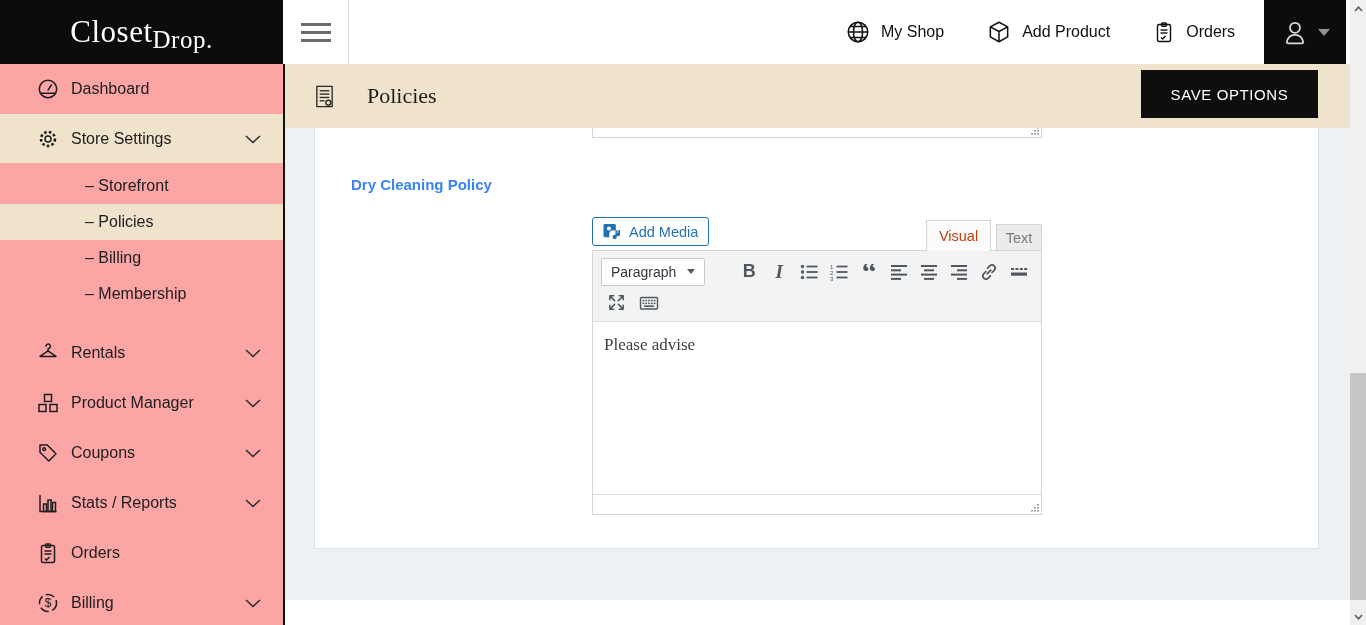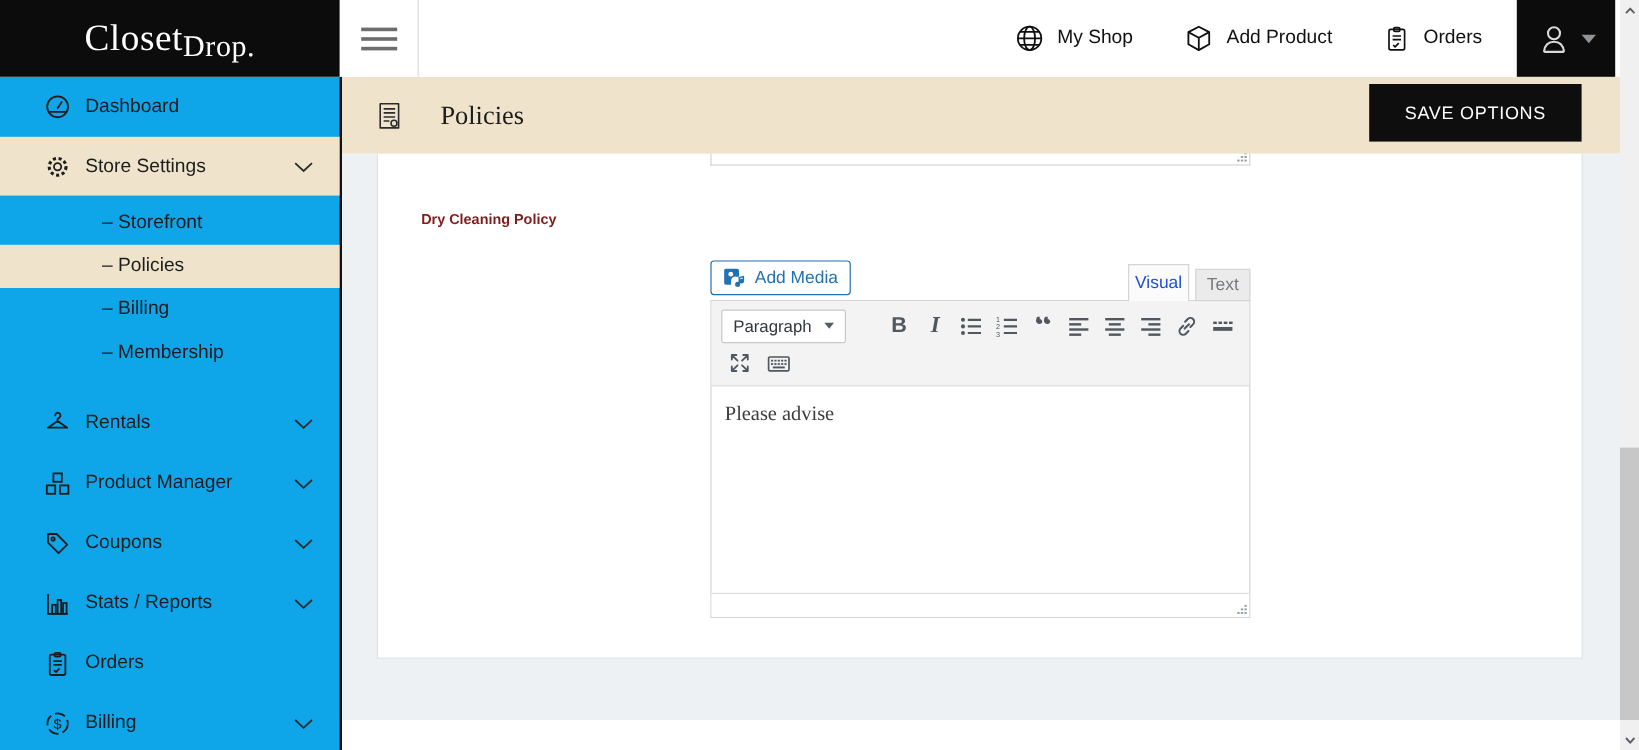--- a/index.html
+++ b/index.html
@@ -19,21 +19,21 @@
   .tmenu-item { display:flex; align-items:center; gap:10px; font-size:16px; color:#101010; cursor:pointer; white-space:nowrap; }
   .avatar-box { position:absolute; left:1264px; top:0; width:82px; height:64px; background:#0c0c0c; display:flex; align-items:center; justify-content:center; gap:8px; cursor:pointer; }
   .caret-down { width:0; height:0; border-left:6px solid transparent; border-right:6px solid transparent; border-top:7px solid #8f9499; }
 
   
   .scrollbar { position:absolute; right:0; top:0; width:16px; height:625px; background:#f0f0f0; z-index:9; }
   .sb-arrow { position:absolute; left:0; width:16px; height:17px; display:flex; align-items:center; justify-content:center; cursor:pointer; }
   .sb-thumb { position:absolute; left:0; top:373px; width:16px; height:227px; background:#c7c7c7; cursor:pointer; }
 
   
-  .sidebar { position:absolute; left:0; top:64px; width:285px; height:561px; background:#0ea5e9; border-right:2px solid #111; z-index:4; }
+  .sidebar { position:absolute; left:0; top:64px; width:285px; height:561px; background:#fca5a5; border-right:2px solid #111; z-index:4; }
   .side-item { position:relative; height:50px; display:flex; align-items:center; padding-left:36px; gap:11px; font-size:16px; cursor:pointer; }
   .side-item.hl { background:#efe4cb; height:49px; }
   .side-item .sicon { width:24px; height:24px; color:#1d1d1f; flex:0 0 24px; }
   .side-chevron { position:absolute; right:22px; top:50%; margin-top:-4px; }
   .side-sub { height:36px; display:flex; align-items:center; padding-left:85px; font-size:16px; cursor:pointer; }
   .side-sub.hl { background:#efe4cb; }
   .sub-gap { height:5px; }
   .group-gap { height:16px; }
 
   
@@ -43,29 +43,29 @@
   .save-btn { position:absolute; right:32px; top:6px; width:177px; height:48px; background:#0e0e0e; color:#fff; border:none; font-family:"Liberation Sans", sans-serif; font-size:15px; letter-spacing:.6px; cursor:pointer; }
 
   
   .main { position:absolute; left:285px; top:128px; width:1065px; height:472px; background:#edf1f4; }
   .footer-strip { position:absolute; left:285px; top:600px; width:1065px; height:25px; background:#fff; }
   .card { position:absolute; left:29px; top:0; width:1005px; height:421px; background:#fff; border:1px solid #dbe2e7; border-top:none; }
 
   .prev-textarea { position:absolute; left:277px; top:0; width:450px; height:10px; background:#fff; border:1px solid #d5d5d5; border-top:none; }
   .grip { position:absolute; right:1px; bottom:1px; }
 
-  .field-label { position:absolute; left:36px; top:48px; font-size:12px; font-weight:bold; color:#7f1d1d; }
+  .field-label { position:absolute; left:36px; top:48px; font-size:15px; font-weight:bold; color:#3b82f6; }
 
   
   .editor { position:absolute; left:277px; top:89px; width:450px; }
   .media-row { position:relative; height:33px; }
   .add-media { position:absolute; left:0; top:0; height:29px; display:flex; align-items:center; gap:7px; padding:12px 10px; background:#fff; border:1px solid #2271b1; border-radius:3px; color:#2271b1; font-size:14.5px; cursor:pointer; font-family:"Liberation Sans", sans-serif; }
   .tabs { position:absolute; right:0; bottom:-1px; display:flex; align-items:flex-end; gap:5px; }
   .tab { font-size:14.5px; text-align:center; cursor:pointer; font-family:"Liberation Sans", sans-serif; }
-  .tab.visual { width:51px; height:31px; line-height:30px; background:#fbfbfb; border:1px solid #d5d5d5; border-bottom:none; color:#1d4ed8; position:relative; z-index:2; }
+  .tab.visual { width:65px; height:31px; line-height:30px; background:#fbfbfb; border:1px solid #d5d5d5; border-bottom:none; color:#c2410c; position:relative; z-index:2; }
   .tab.text { width:46px; height:27px; line-height:26px; background:#ebebeb; border:1px solid #d5d5d5; color:#74797e; }
 
   .editor-box { border:1px solid #d5d5d5; background:#fff; }
   .mce-toolbar { background:#f3f3f3; border-bottom:1px solid #dedede; padding:4px 8px; }
   .tb-row { display:flex; align-items:center; height:33px; gap:3px; }
   .tb-row.second { height:29px; }
   .para-select { width:113px; height:28px; background:#fff; border:1px solid #c5c9cd; border-radius:2px; display:flex; align-items:center; justify-content:space-between; padding:0 9px; margin-right:28px; font-size:14px; color:#32373c; cursor:pointer; }
   .para-caret { width:0; height:0; border-left:4px solid transparent; border-right:4px solid transparent; border-top:5px solid #555d66; }
   .tb-btn { width:30px; height:28px; display:flex; align-items:center; justify-content:center; color:#50575e; cursor:pointer; border-radius:2px; background:transparent; border:none; }
   .tb-bold { font-size:18px; font-weight:800; font-family:"Liberation Sans", sans-serif; }

